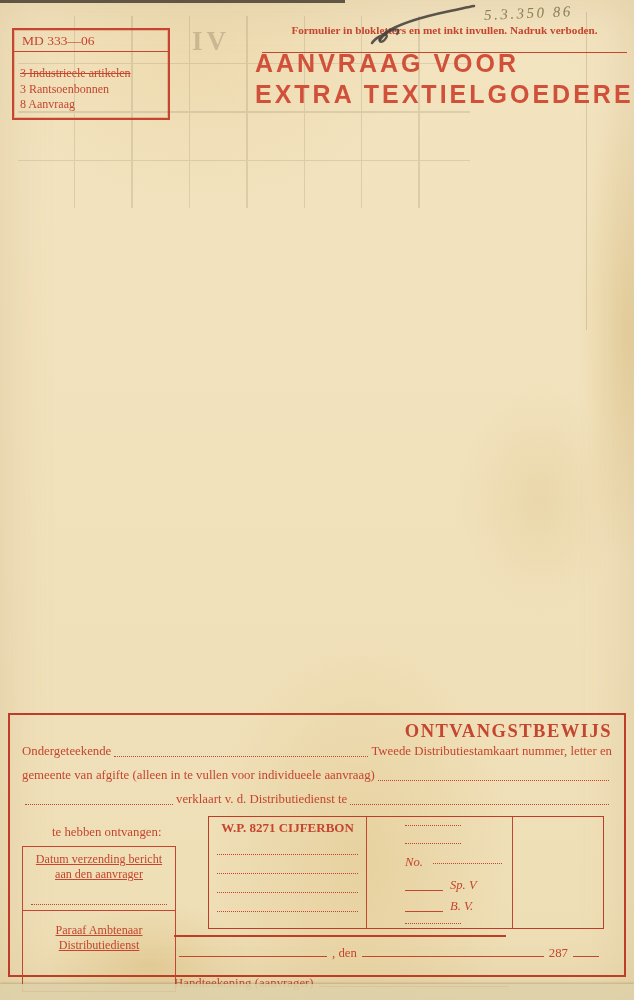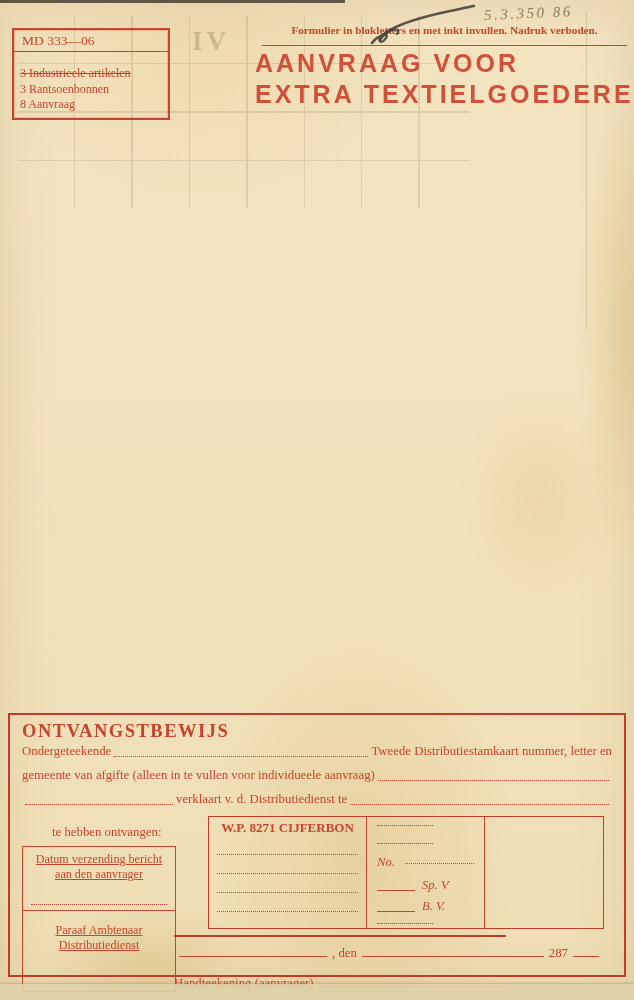--- a/index.html
+++ b/index.html
@@ -47,21 +47,21 @@
     position:absolute;left:12px;top:28px;width:158px;
     border:2.2px solid var(--ink);padding:0 0 5px 0;
     box-shadow:inset 0 0 0 1px rgba(197,69,47,.25);
   }
   .stamp-code{display:block;border-bottom:1.8px solid var(--ink);padding:3px 8px 2px;font-size:13.5px;}
   .stamp-items{padding:3px 6px 0;font-size:12px;line-height:1.3;}
   .stamp-items .struck{text-decoration:line-through;margin-top:11px;}
   .instruction{
     position:absolute;left:262px;top:24px;right:7px;
     font-size:11.2px;font-weight:bold;text-align:center;
-    border-bottom:1.6px solid var(--ink);padding-bottom:9px;
+    border-bottom:1.6px solid var(--ink);padding-bottom:16px;
   }
   .title{
     position:absolute;left:255px;top:48px;
     font-family:"Liberation Sans",sans-serif;font-weight:bold;
     font-size:25px;letter-spacing:3px;line-height:1.22;color:var(--ink-title);
     white-space:nowrap;
   }
   
   .fields{margin:0 7px 0 10px;}
   .fline{display:flex;align-items:baseline;height:20px;font-size:13.2px;}
@@ -91,32 +91,32 @@
   .dl.t{margin-top:4px;}
   .answer{font-size:12.6px;padding-left:2px;}
   
   .footnote{margin:0 7px 0 10px;padding:4px 0 5px 2px;font-size:12.2px;}
   .footnote b{font-weight:bold;}
   
   .receipt{
     position:relative;margin:3px 8px 0;height:264px;
     border:2.6px solid var(--ink-deep);padding:6px 12px 8px;
   }
-  .r-head{display:flex;align-items:center;gap:28px;}
+  .r-head{display:flex;align-items:flex-end;gap:28px;flex-direction:column;}
   .r-title{font-size:18.5px;font-weight:bold;letter-spacing:1.5px;white-space:nowrap;}
   .r-sub{flex:1;font-size:12.4px;font-weight:bold;text-align:center;border-bottom:1.7px solid var(--ink);padding-bottom:3px;}
   .r-line{display:flex;align-items:flex-start;font-size:12.8px;height:22px;margin-top:2px;}
   .r-line .txt{white-space:nowrap;}
   .r-lower{position:relative;height:178px;margin-top:2px;}
   .r-received{position:absolute;left:30px;top:9px;font-size:12.8px;}
   .r-datebox{position:absolute;left:0;top:30px;width:154px;height:146px;border:1.7px solid var(--ink);display:flex;flex-direction:column;text-decoration:underline;}
   .r-datebox .top{flex:0 0 64px;border-bottom:1.6px solid var(--ink);text-align:center;padding-top:5px;font-size:12.1px;line-height:1.2;white-space:pre-line;position:relative;}
   .r-datebox .top .dl{position:absolute;left:8px;right:8px;bottom:5px;margin:0;}
   .r-datebox .bot{flex:1;text-align:center;padding-top:12px;font-size:12.1px;line-height:1.25;white-space:pre-line;}
-  .r-table{position:absolute;left:186px;top:0;width:396px;height:113px;border:1.9px solid var(--ink-deep);display:flex;}
+  .r-table{position:absolute;left:186px;top:0;width:396px;height:113px;border:1.9px solid var(--ink-deep);display:flex;gap:28px;}
   .r-c1{width:158px;flex:0 0 158px;border-right:1.6px solid var(--ink);padding:3px 8px 4px;display:flex;flex-direction:column;}
   .r-c1 .hd{font-size:13px;font-weight:bold;text-align:center;white-space:nowrap;}
   .r-c1 .dl{margin-top:17px;}
   .r-c2{width:118px;flex:0 0 118px;border-right:1.6px solid var(--ink);padding:4px 10px;display:flex;flex-direction:column;font-size:12.6px;}
   .r-c2 .srow{display:flex;align-items:center;font-style:italic;}
   .r-c2 .dl{margin:0;}
   .r-c2 .s{border-bottom:1.6px solid var(--ink);height:10px;width:38px;margin-right:7px;}
   .r-c3{flex:1;}
   .r-heavy{position:absolute;left:152px;top:119px;width:332px;border-top:2.2px solid var(--ink-deep);}
   .r-den{position:absolute;left:152px;top:128px;right:8px;display:flex;align-items:baseline;font-size:12.8px;height:20px;}

